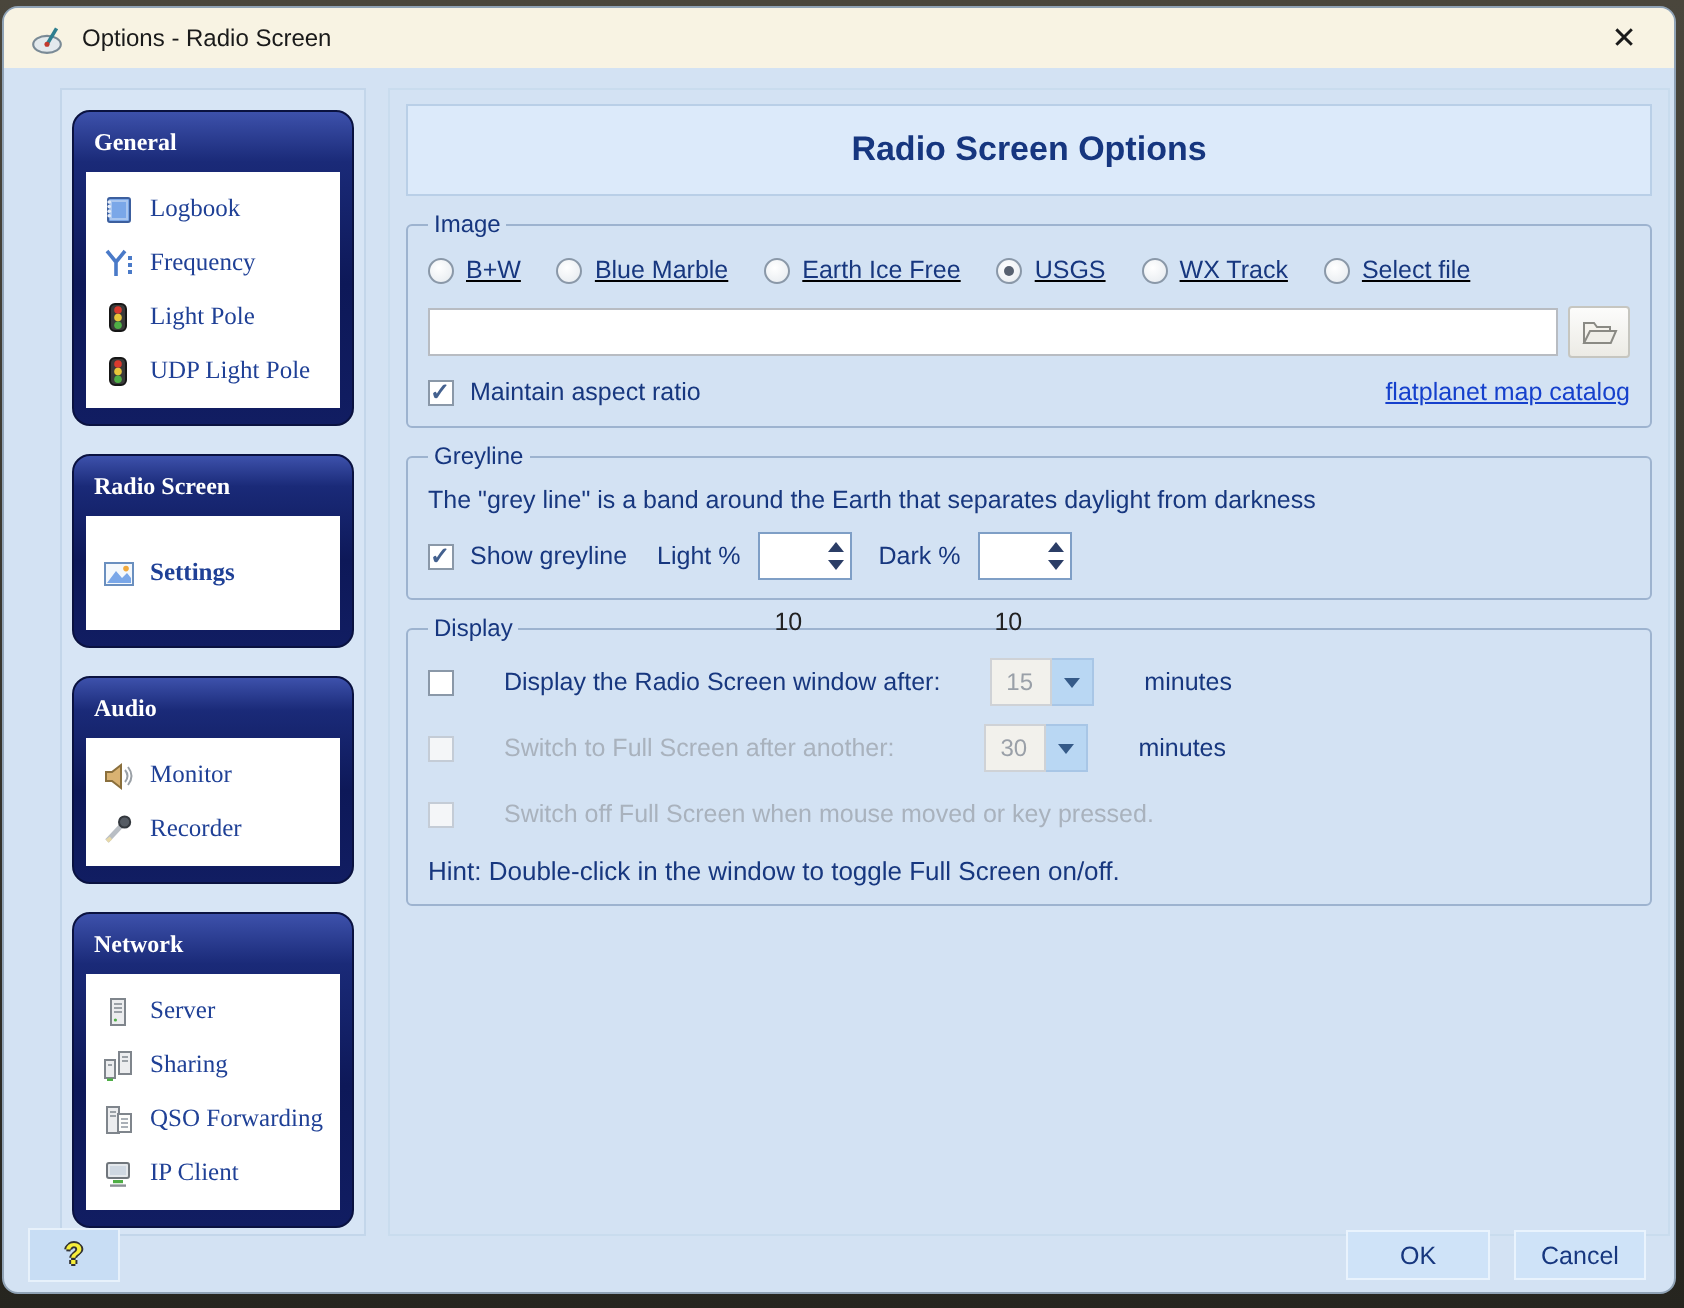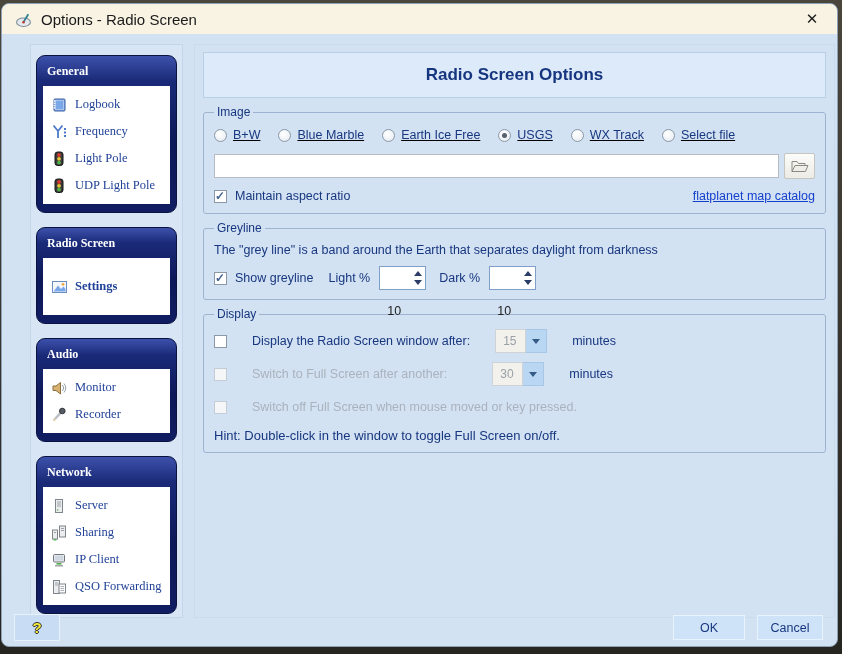--- a/index.html
+++ b/index.html
@@ -8,21 +8,21 @@
   body { background:linear-gradient(180deg,#4a463c,#26251f); position:relative; }
 
   .dialog { position:absolute; left:1px; top:3px; width:837px; height:644px;
     border-radius:8px; background:#d3e2f3; overflow:hidden;
     border:1px solid #8fa2b5; }
 
   
   .titlebar { height:30px; background:#f8f3e3; display:flex; align-items:center;
     padding:0 13px; }
   .titlebar .app-icon { width:17px; height:17px; margin-right:9px; }
-  .titlebar .title { font-size:15px; color:#1a1a1a; }
+  .titlebar .title { font-size:12px; color:#1a1a1a; }
   .close-btn { margin-left:auto; font-size:15px; color:#1a1a1a; width:24px; height:24px;
     display:flex; align-items:center; justify-content:center; cursor:default; }
 
   .bodyarea { position:relative; height:614px; }
 
   
   .sidebar { position:absolute; left:28px; top:10px; width:153px; height:574px;
     border:1px solid #c3d6ea; background:#d7e5f5; padding:10px 5px; }
   .card { border-radius:9px; border:1px solid #0a1240; margin-bottom:14px;
     padding:4px 6px 8px;
@@ -240,42 +240,42 @@
                   <rect x="1.5" y="5" width="5" height="9" fill="#ecedef" stroke="#7f858c"></rect>
                   <line x1="3" y1="7.5" x2="5" y2="7.5" stroke="#9aa0a6"></line>
                   <rect x="2.5" y="14.2" width="3" height="1.3" fill="#4fae46"></rect>
                 </svg>
               </span>
               <span>Sharing</span>
             </div>
             <div class="side-item">
               <span class="icn">
                 <svg width="16" height="16" viewBox="0 0 16 16">
-                  <rect x="2.5" y="2.5" width="11" height="7.5" rx="1" fill="#e4e8ec" stroke="#70767c"></rect>
-                  <rect x="4" y="4" width="8" height="4.5" fill="#cfd8e2"></rect>
-                  <rect x="5.5" y="11" width="5" height="1.6" fill="#4fae46"></rect>
-                  <rect x="4" y="13.2" width="8" height="1.2" fill="#8a9096"></rect>
-                </svg>
-              </span>
-              <span>IP Client</span>
-            </div>
-            <div class="side-item">
-              <span class="icn">
-                <svg width="16" height="16" viewBox="0 0 16 16">
                   <rect x="2.5" y="1.5" width="6" height="13" fill="#ecedef" stroke="#7f858c"></rect>
                   <line x1="4" y1="4" x2="7" y2="4" stroke="#9aa0a6"></line>
                   <line x1="4" y1="6" x2="7" y2="6" stroke="#9aa0a6"></line>
                   <rect x="8" y="5" width="6.5" height="9" fill="#fdfdfb" stroke="#7f858c"></rect>
                   <line x1="9.5" y1="7.5" x2="13" y2="7.5" stroke="#aab0b6"></line>
                   <line x1="9.5" y1="9.5" x2="13" y2="9.5" stroke="#aab0b6"></line>
                   <line x1="9.5" y1="11.5" x2="13" y2="11.5" stroke="#aab0b6"></line>
                 </svg>
               </span>
               <span>QSO Forwarding</span>
             </div>
+            <div class="side-item">
+              <span class="icn">
+                <svg width="16" height="16" viewBox="0 0 16 16">
+                  <rect x="2.5" y="2.5" width="11" height="7.5" rx="1" fill="#e4e8ec" stroke="#70767c"></rect>
+                  <rect x="4" y="4" width="8" height="4.5" fill="#cfd8e2"></rect>
+                  <rect x="5.5" y="11" width="5" height="1.6" fill="#4fae46"></rect>
+                  <rect x="4" y="13.2" width="8" height="1.2" fill="#8a9096"></rect>
+                </svg>
+              </span>
+              <span>IP Client</span>
+            </div>
           </div>
         </div>
       </div>
 
     <div class="main">
       <div class="page-header">Radio Screen Options</div>
 
       <fieldset style="padding-bottom:10px;">
         <legend>Image</legend>
         <div class="radio-row" id="radio-options">

